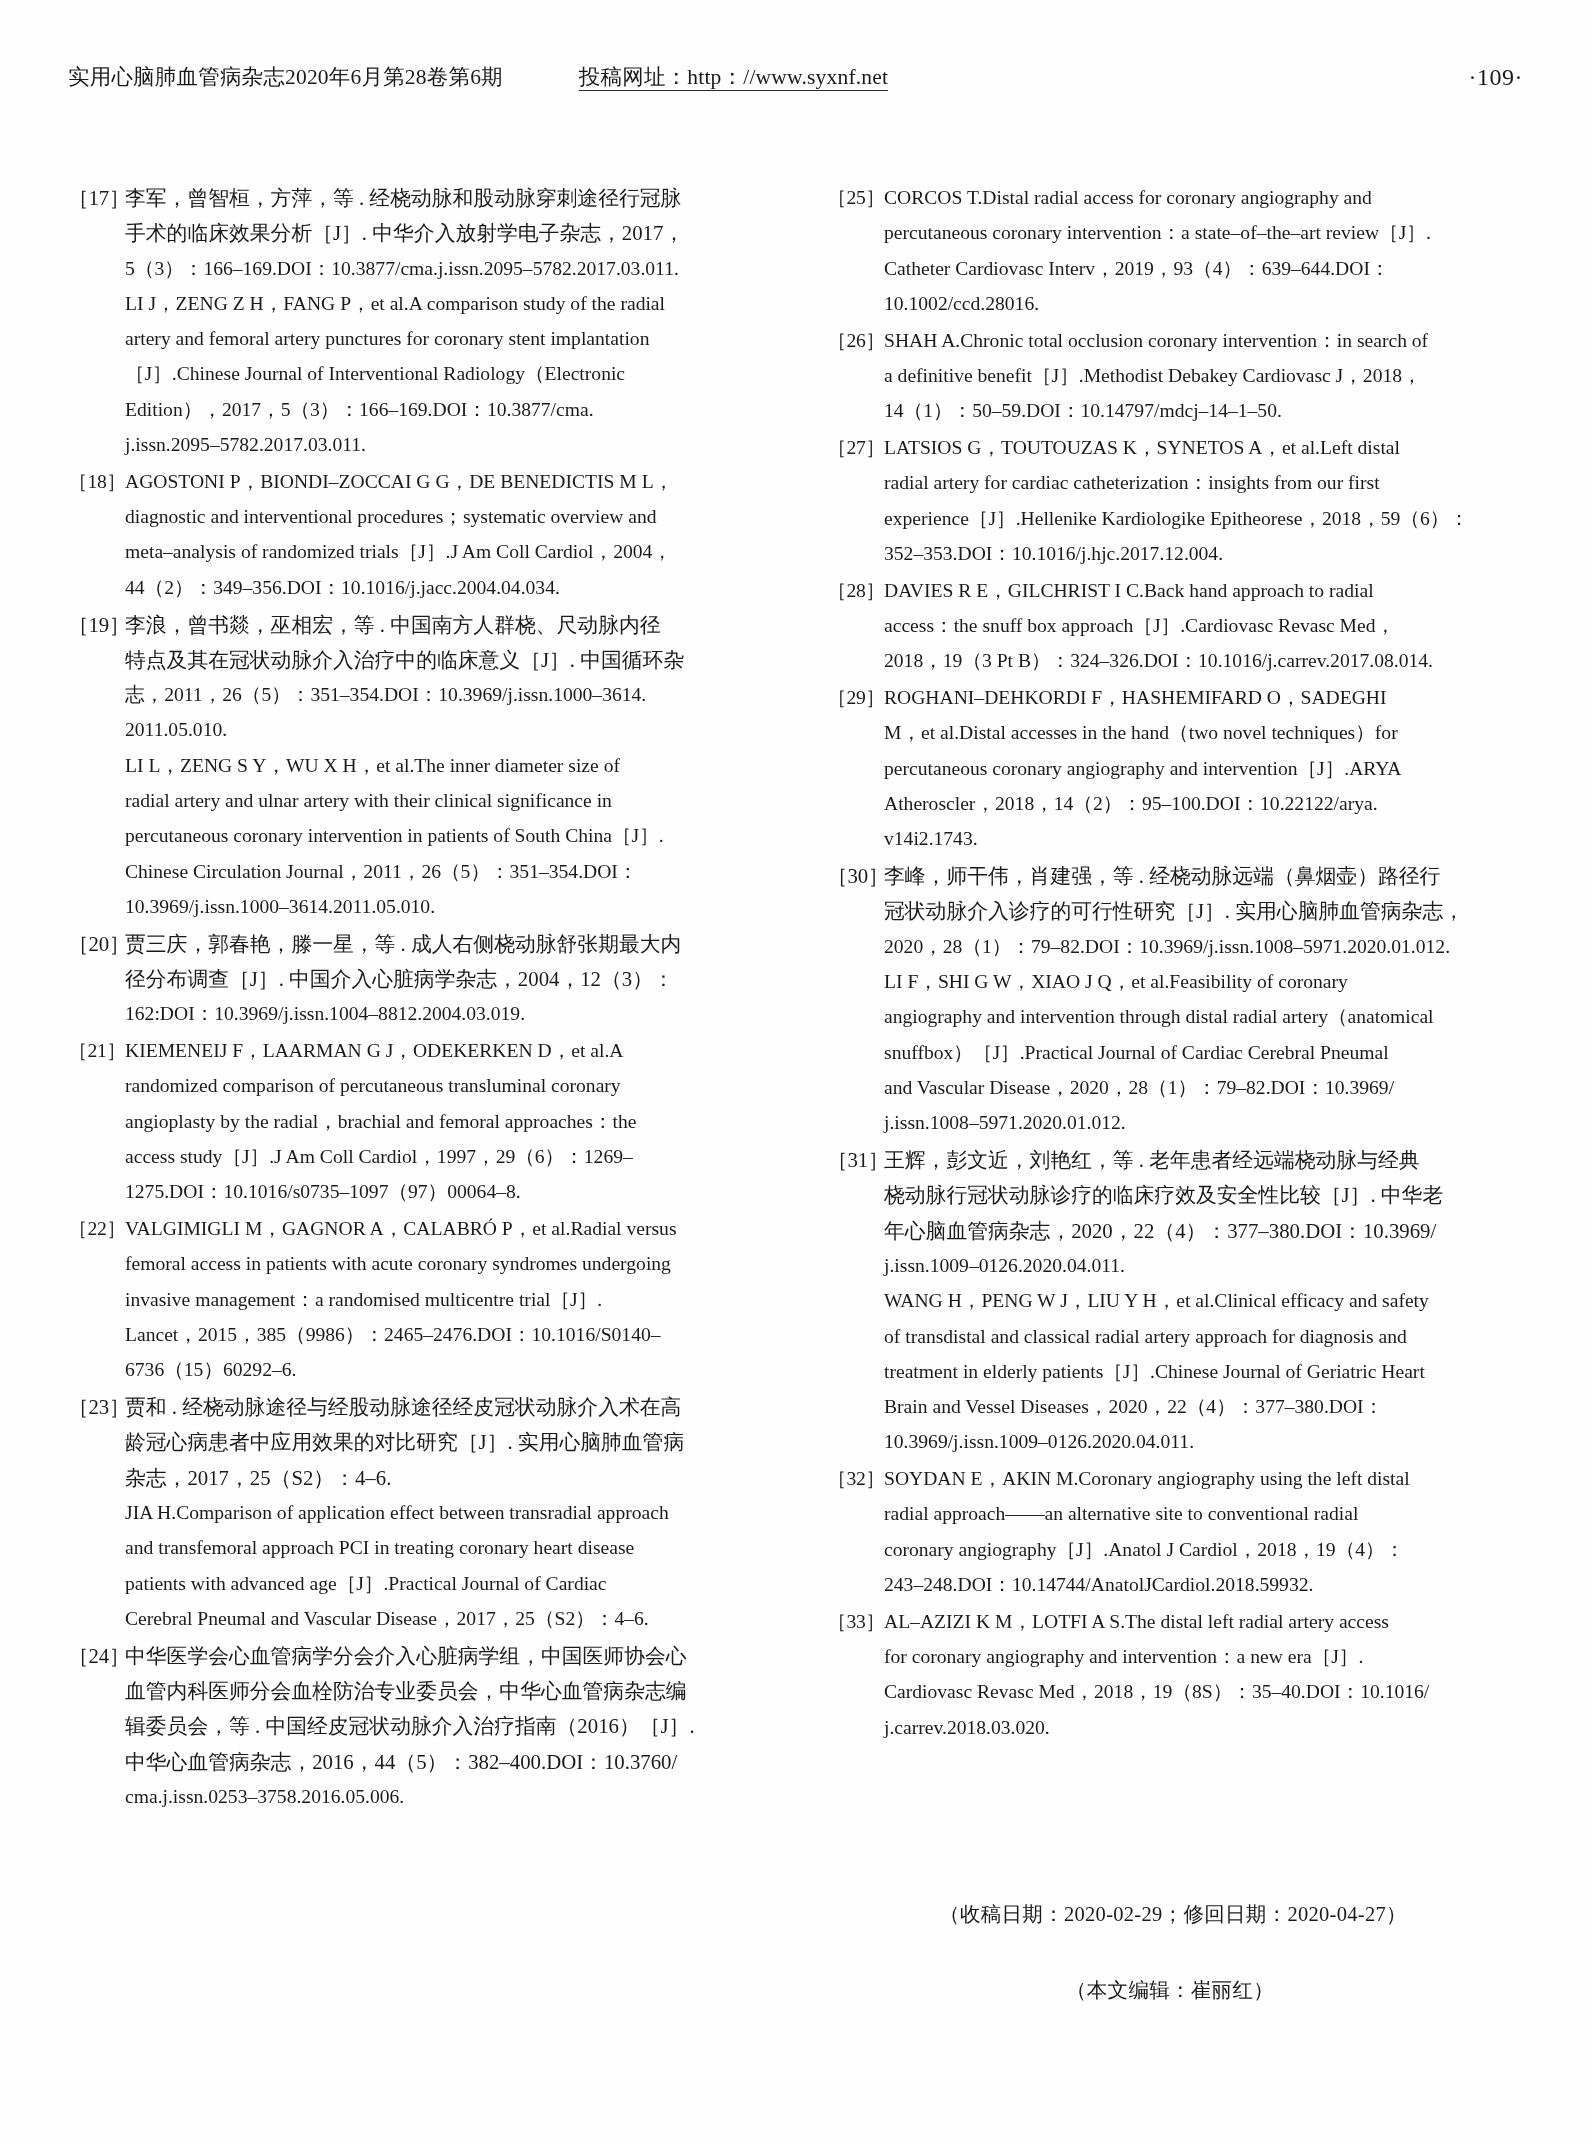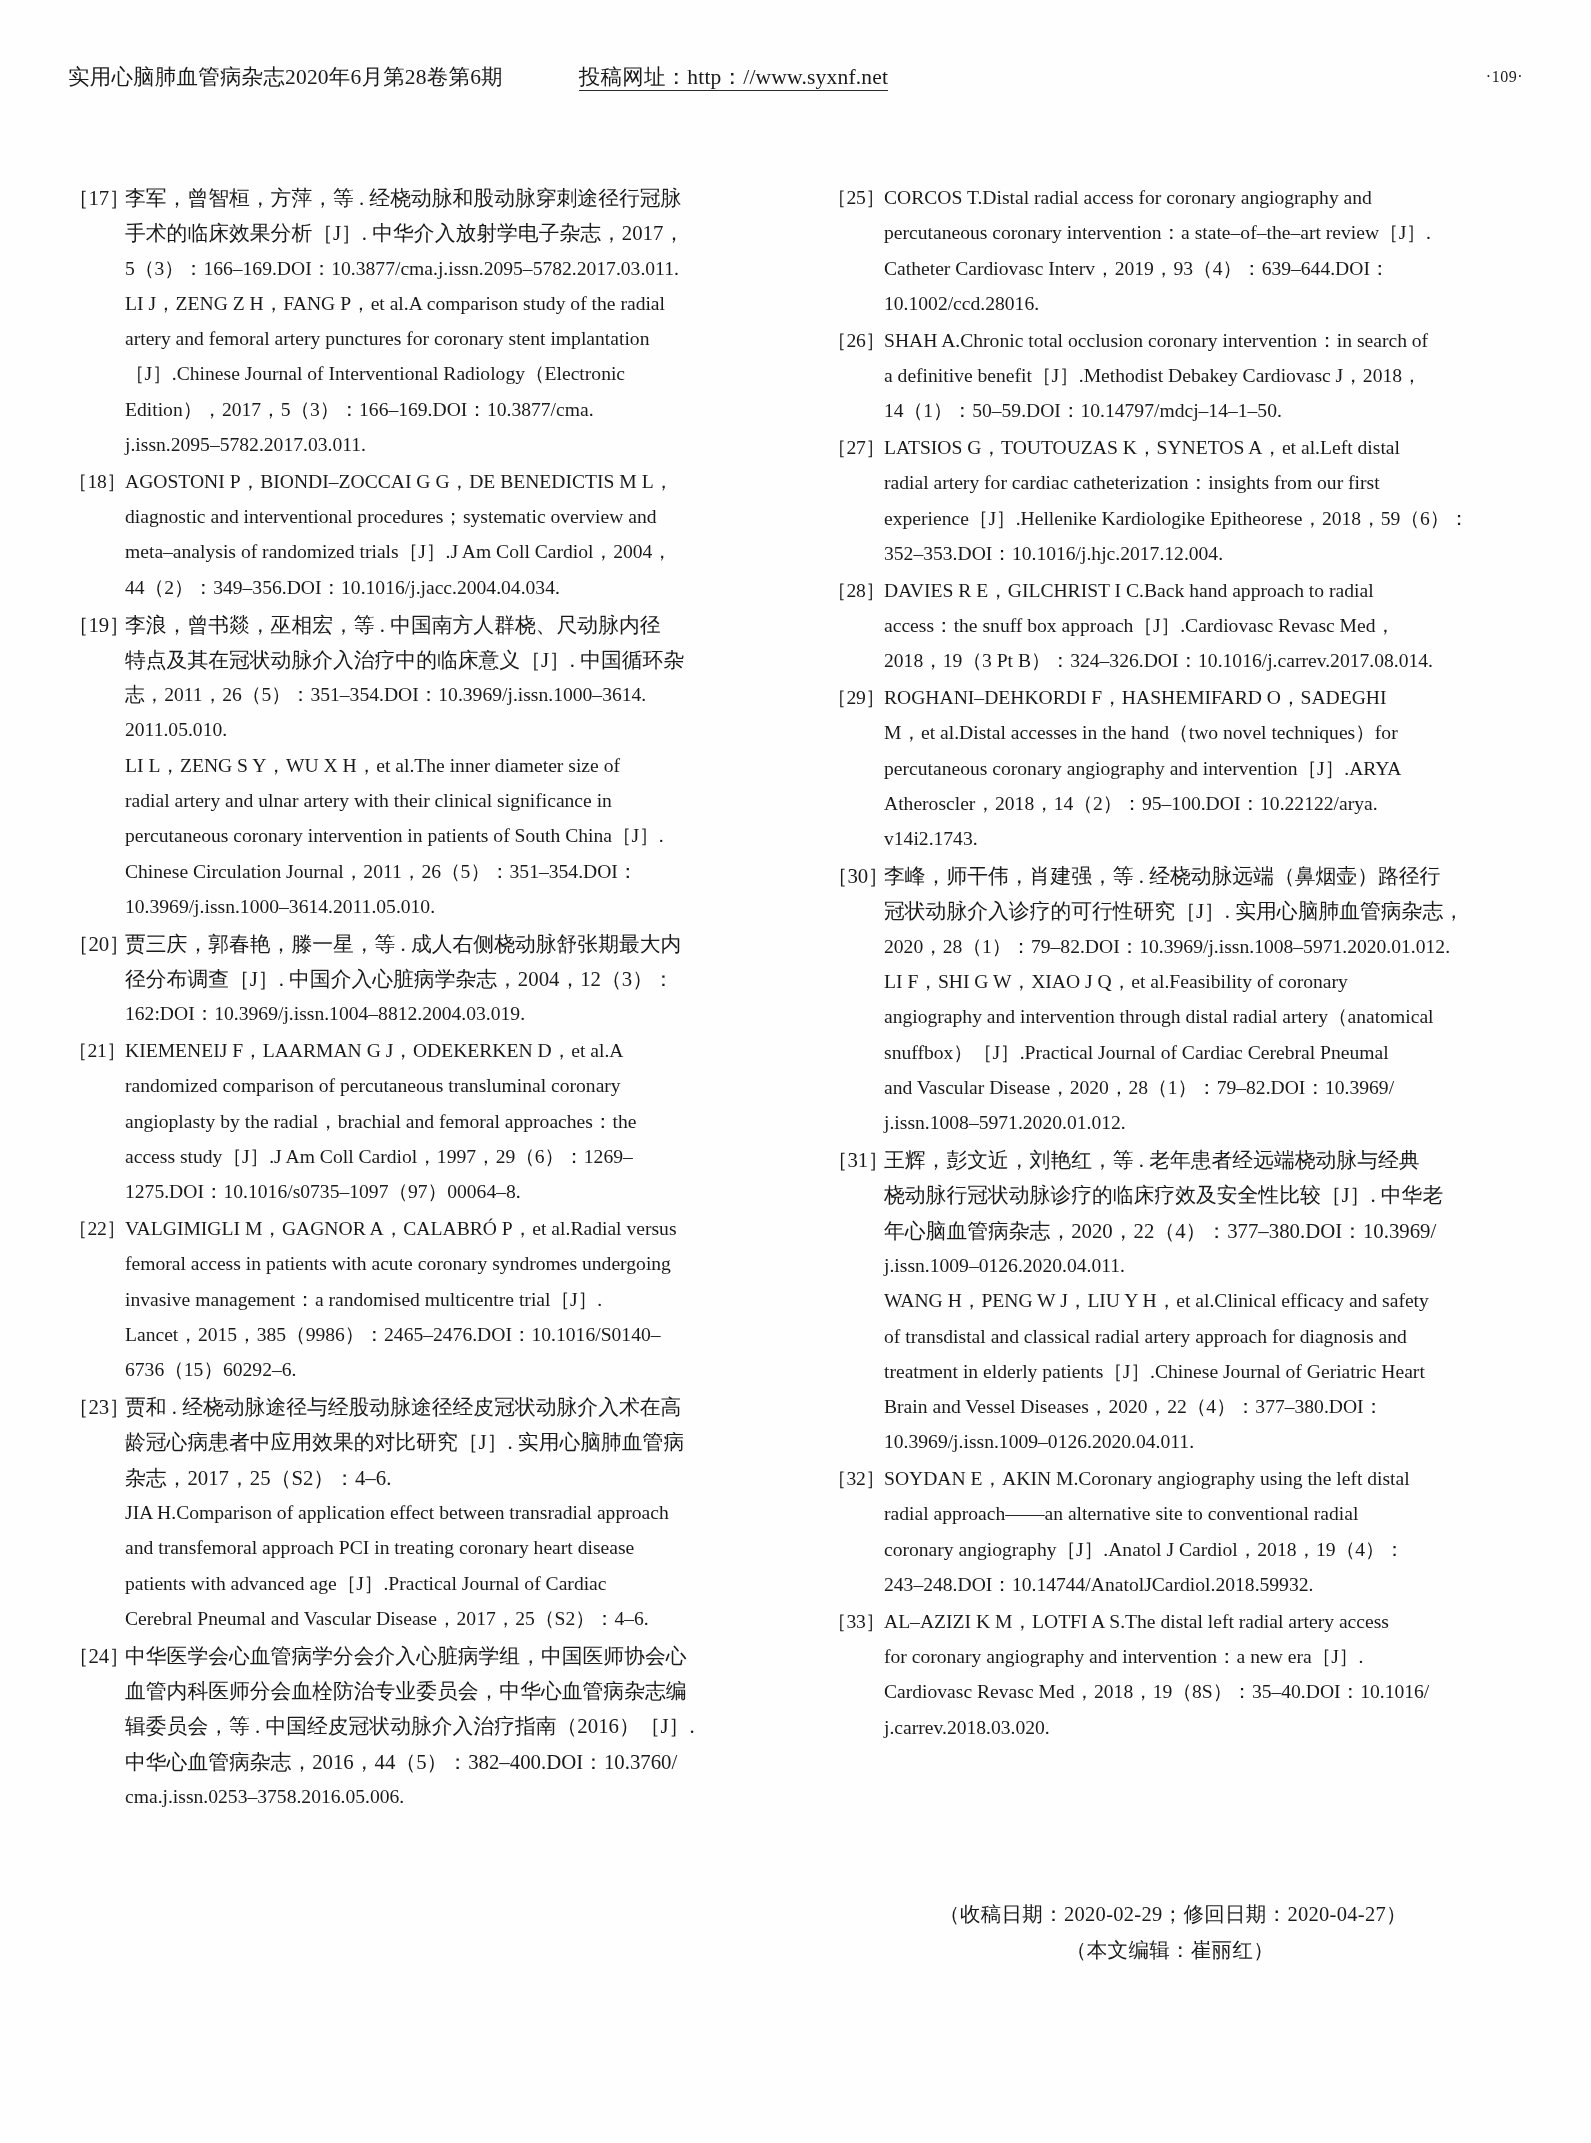--- a/index.html
+++ b/index.html
@@ -41,21 +41,21 @@
   .runhead-left .jtitle { font-family: "Liberation Serif","DejaVu Serif",serif; text-align: center; }
   .runhead-left .url-block {
     margin-left: 76px;
     border-bottom: 1.4px solid #2a2a2a;
     padding-bottom: 1px;
   }
   .runhead-right {
     position: absolute;
     right: 0;
     top: 0;
-    font-size: 16px;
+    font-size: 24px;
     line-height: 30px;
     letter-spacing: 0.5px;
     white-space: nowrap;
   }
 
   
   .columns {
     position: absolute;
     left: 68px;
     top: 180px;
@@ -106,20 +106,21 @@
   }
   .footer-line {
     display: block;
     font-size: 20.5px;
     line-height: 36px;
     white-space: nowrap;
     letter-spacing: 0.3px;
   }
   .footer-line.editor {
     padding-right: 6px;
+    margin-top: 40px;
   }
 </style>
 </head>
 <body>
 
 <div class="page">
 
   <div class="runhead">
     <div class="runhead-left">
       <span class="jtitle">实用心脑肺血管病杂志2020年6月第28卷第6期</span><span class="url-block">投稿网址：http：//www.syxnf.net</span>

